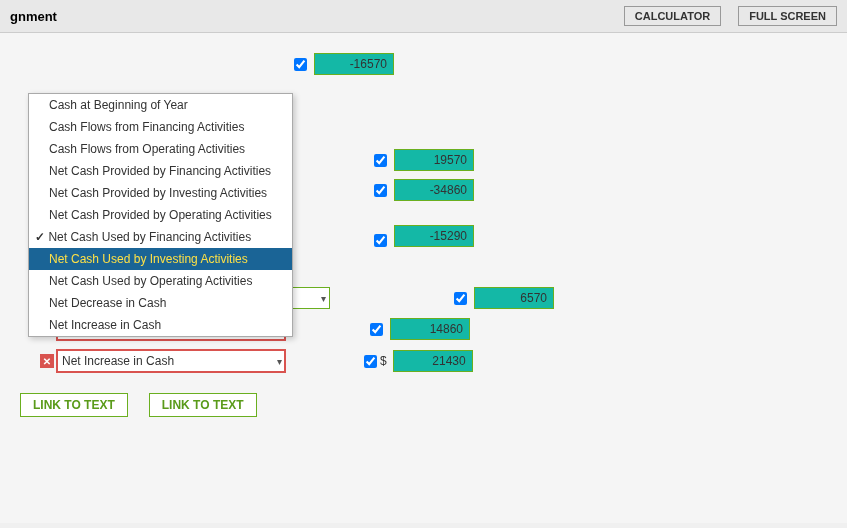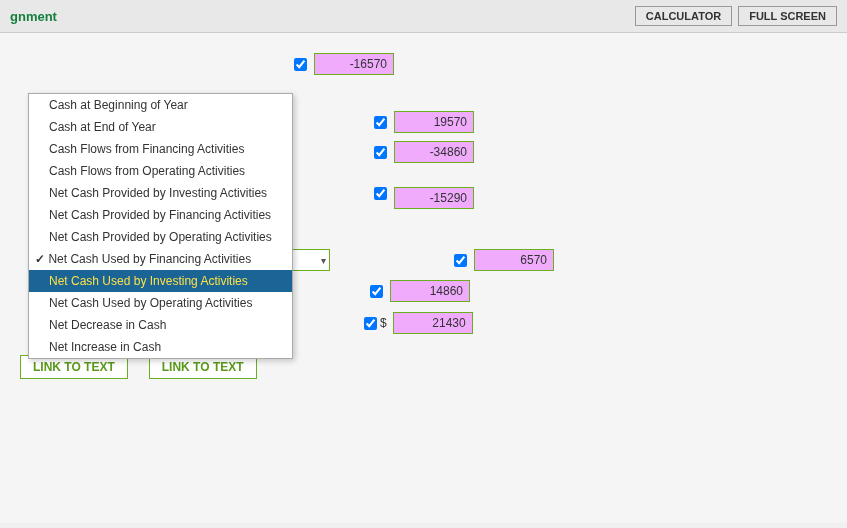--- a/index.html
+++ b/index.html
@@ -6,22 +6,22 @@
     body { font-family: Arial, sans-serif; font-size: 12px; background: #f0f0f0; }
 
     .top-bar {
       background: #e8e8e8;
       border-bottom: 1px solid #ccc;
       padding: 6px 10px;
       display: flex;
       align-items: center;
       justify-content: space-between;
     }
-    .top-bar-title { font-weight: bold; font-size: 13px; color: #15803d; }
-    .top-buttons { display: flex; gap: 6px; }
+    .top-bar-title { font-weight: bold; font-size: 13px; color: #000000; }
+    .top-buttons { display: flex; gap: 17px; }
     .top-btn {
       border: 1px solid #999;
       background: #e8e8e8;
       padding: 3px 10px;
       font-size: 11px;
       font-weight: bold;
       color: #333;
       cursor: pointer;
     }
 
@@ -111,21 +111,21 @@
       display: flex;
       align-items: center;
       justify-content: center;
       margin-right: 2px;
       cursor: pointer;
       flex-shrink: 0;
     }
 
     .value-box {
       border: 1px solid #6aaf1f;
-      background: #f0abfc;
+      background: #14b8a6;
       padding: 3px 6px;
       min-width: 80px;
       text-align: right;
       font-size: 12px;
       color: #333;
       margin-left: 4px;
     }
 
     
     .spacer { height: 16px; }
@@ -159,41 +159,40 @@
   <div class="top-buttons">
     <button class="top-btn">CALCULATOR</button>
     <button class="top-btn">FULL SCREEN</button>
   </div>
 </div>
 
 <div class="main-content">
 
   <div class="dropdown-menu">
     <div class="dropdown-item">Cash at Beginning of Year</div>
-    <div class="dropdown-item">Cash at End of Year</div>
     <div class="dropdown-item">Cash Flows from Financing Activities</div>
     <div class="dropdown-item">Cash Flows from Operating Activities</div>
+    <div class="dropdown-item">Net Cash Provided by Financing Activities</div>
     <div class="dropdown-item">Net Cash Provided by Investing Activities</div>
-    <div class="dropdown-item">Net Cash Provided by Financing Activities</div>
     <div class="dropdown-item">Net Cash Provided by Operating Activities</div>
     <div class="dropdown-item checked">Net Cash Used by Financing Activities</div>
     <div class="dropdown-item highlighted">Net Cash Used by Investing Activities</div>
     <div class="dropdown-item">Net Cash Used by Operating Activities</div>
     <div class="dropdown-item">Net Decrease in Cash</div>
     <div class="dropdown-item">Net Increase in Cash</div>
   </div>
 
   <div class="field-row" style="margin-top:10px; margin-left:270px;">
     <div class="checkbox-cell">
       <input type="checkbox" checked="" style="">
     </div>
     <div class="value-box">-16570</div>
   </div>
 
-  <div class="field-row" style="margin-left: 20px; margin-top: 36px;">
+  <div class="field-row" style="margin-left: 20px; margin-top: 74px;">
     <div class="checkbox-cell">
       <input type="checkbox" checked="" style="">
     </div>
     <div class="select-wrap">
       <select class="field-select" style="min-width: 230px;">
         <option></option>
       </select>
       <span class="select-arrow">▾</span>
     </div>
     <div style="margin-left:80px; display:flex; align-items:center;">
@@ -227,21 +226,21 @@
   <div class="field-row" style="margin-left: 20px;">
     <div class="checkbox-cell">
       <input type="checkbox" checked="" style="">
     </div>
     <div class="select-wrap">
       <select class="field-select">
         <option>Net Cash Used by Financing Activities</option>
       </select>
       <span class="select-arrow">▾</span>
     </div>
-    <div style="margin-left:80px; display:flex; align-items:flex-start;">
+    <div style="margin-left:80px; display:flex; align-items:flex-end;">
       <div class="checkbox-cell">
         <input type="checkbox" checked="" style="">
       </div>
       <div class="value-box">-15290</div>
     </div>
   </div>
 
   <div class="spacer"></div>
   <div class="spacer"></div>
 

